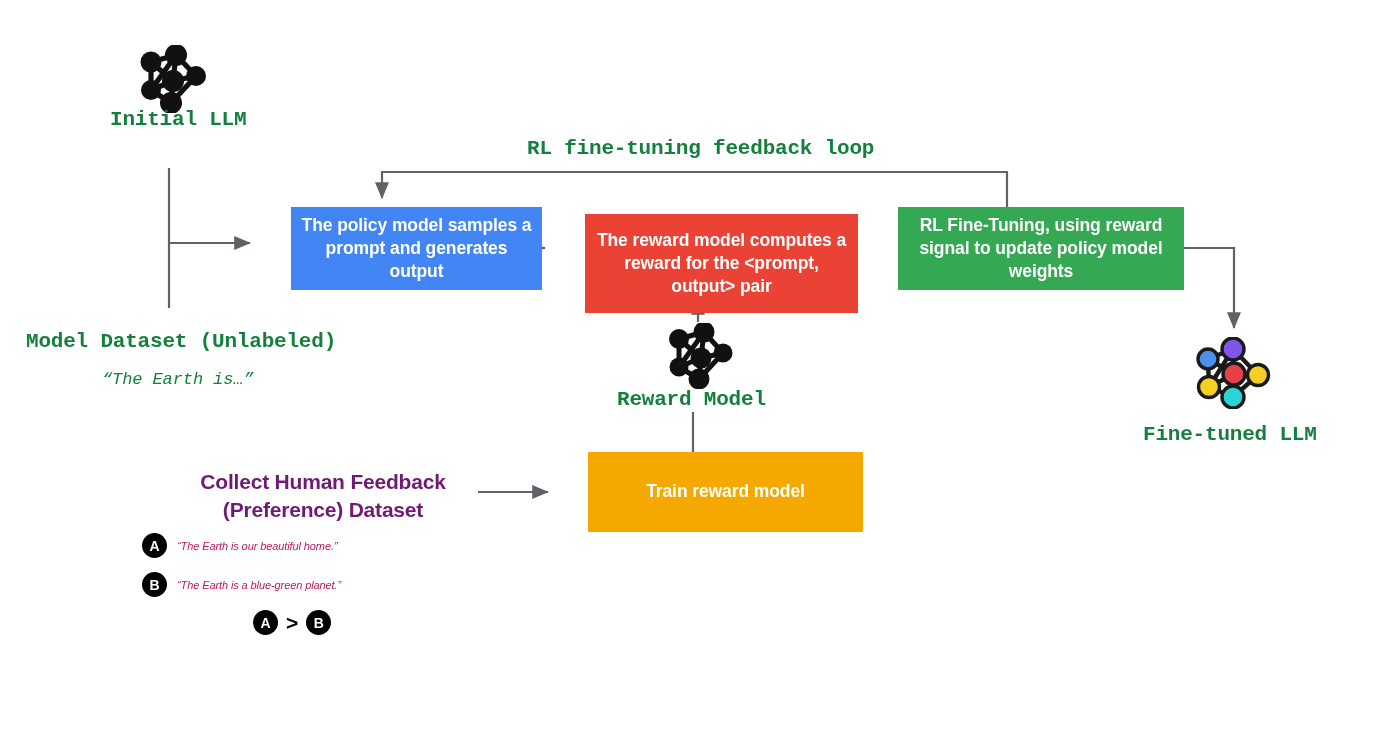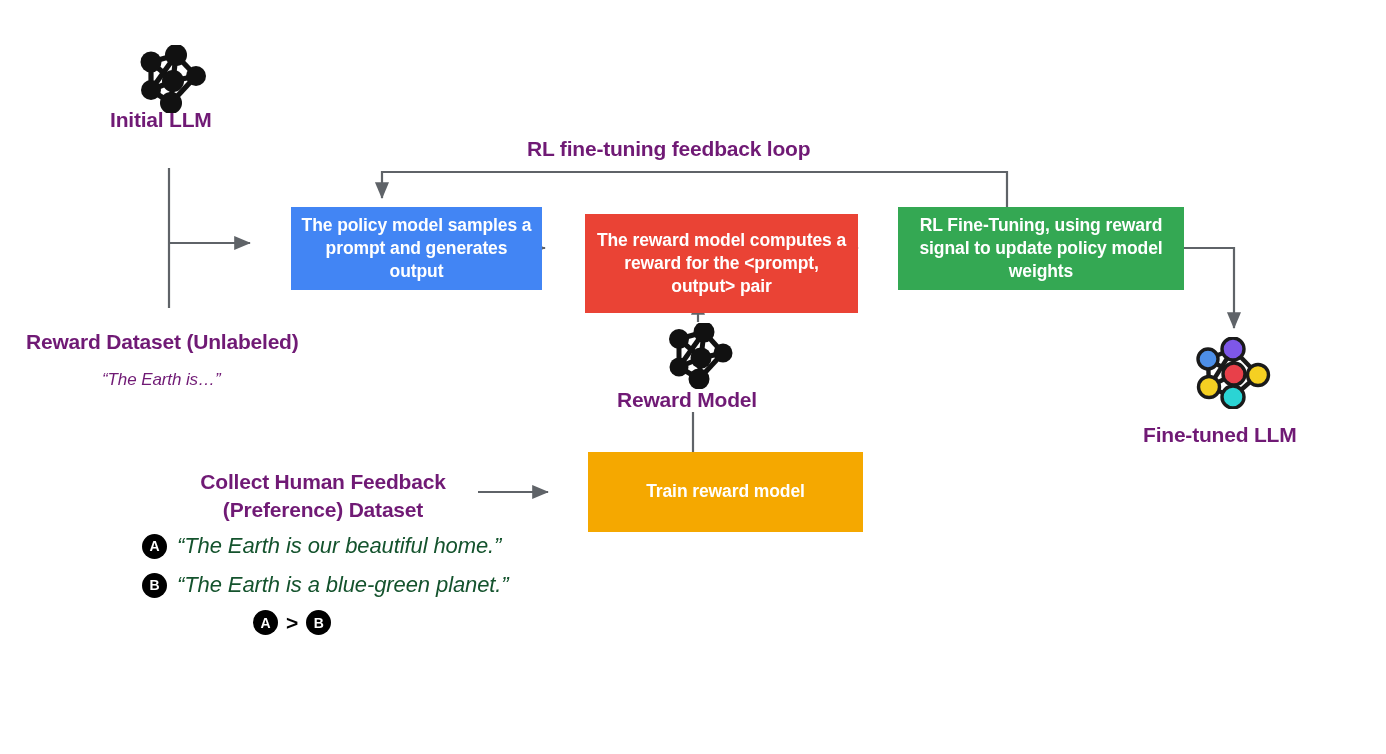--- a/index.html
+++ b/index.html
@@ -45,22 +45,23 @@
     margin-left: 32px;
   }
   .box-policy   { left: 259px; top: 207px; width: 251px; height: 83px; background: #4285F4; }
   .box-reward   { left: 553px; top: 214px; width: 273px; height: 99px; background: #EA4335; }
   .box-rlft     { left: 866px; top: 207px; width: 286px; height: 83px; background: #34A853; }
   .box-train    { left: 556px; top: 452px; width: 275px; height: 80px; background: #F5A800; }
 
   
   .label {
     position: absolute;
-    color: #701a75;
+    color: #15803d;
     white-space: nowrap;
+    font-family: Liberation Mono, monospace;
   }
   .label-bold {
     font-weight: bold;
     font-size: 21px;
     letter-spacing: -0.2px;
   }
   .label-italic {
     font-style: italic;
     font-size: 17px;
     letter-spacing: -0.1px;
@@ -105,22 +106,22 @@
     font-weight: bold;
     font-size: 14px;
     display: flex;
     align-items: center;
     justify-content: center;
     flex: 0 0 auto;
     letter-spacing: 0;
   }
   .pref-text {
     font-style: italic;
-    font-size: 22px;
-    color: #14532d;
+    font-size: 11px;
+    color: #be185d;
     white-space: nowrap;
     letter-spacing: -0.1px;
   }
 
   .pref-compare {
     position: absolute;
     left: 253px;
     top: 610px;
     display: flex;
     align-items: center;
@@ -187,21 +188,21 @@
       <circle cx="18" cy="17" r="10.5"></circle>
       <circle cx="43" cy="10" r="11"></circle>
       <circle cx="40" cy="36" r="11"></circle>
       <circle cx="63" cy="31" r="10"></circle>
       <circle cx="18" cy="45" r="10"></circle>
       <circle cx="38" cy="58" r="11"></circle>
     </g>
   </svg>
   <div class="label label-bold lbl-initial-llm">Initial LLM</div>
 
-  <div class="label label-bold lbl-prompt-ds">Reward Dataset (Unlabeled)</div>
+  <div class="label label-bold lbl-prompt-ds">Model Dataset (Unlabeled)</div>
   <div class="label label-italic lbl-prompt-quote">“The Earth is…”</div>
 
   <div class="label label-bold lbl-loop-title">RL fine-tuning feedback loop</div>
 
   <div class="proc-box box-policy">The policy model samples a prompt and generates output</div>
   <div class="proc-box box-reward">The reward model computes a reward for the &lt;prompt, output&gt; pair</div>
   <div class="proc-box box-train">Train reward model</div>
   <div class="proc-box box-rlft">RL Fine-Tuning, using reward signal to update policy model weights</div>
 
   <svg class="net-icon icon-reward" viewBox="0 0 74 66">

